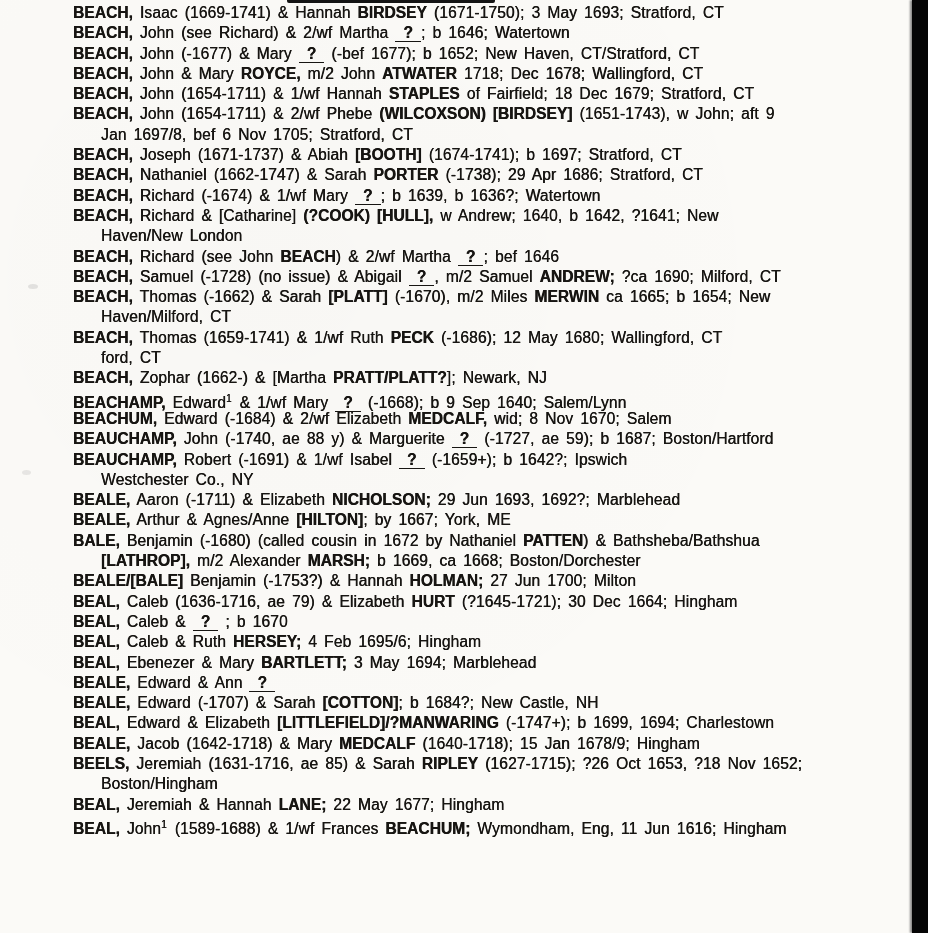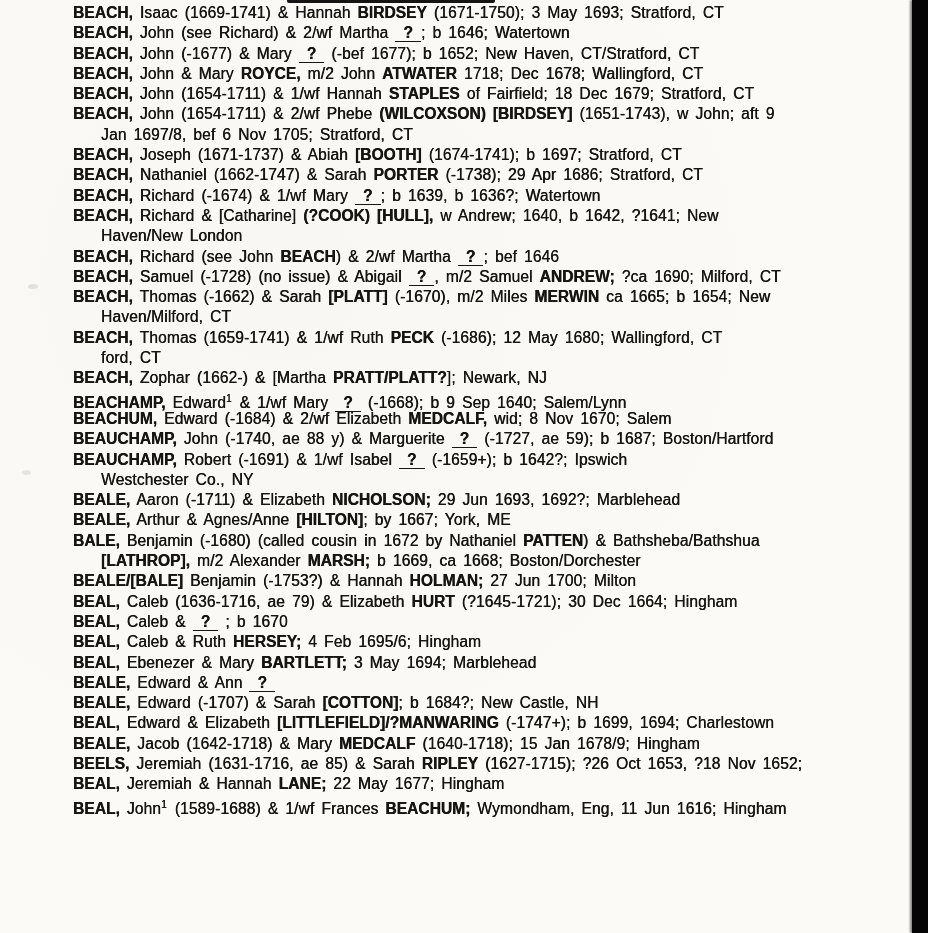--- a/index.html
+++ b/index.html
@@ -124,17 +124,18 @@
       <div class="line"><span class="seg-b">BEALE/[BALE]</span><span class="seg-r"> Benjamin (-1753?) &amp; Hannah </span><span class="seg-b">HOLMAN;</span><span class="seg-r"> 27 Jun 1700; Milton</span></div>
       <div class="line"><span class="seg-b">BEAL,</span><span class="seg-r"> Caleb (1636-1716, ae 79) &amp; Elizabeth </span><span class="seg-b">HURT</span><span class="seg-r"> (?1645-1721); 30 Dec 1664; Hingham</span></div>
       <div class="line"><span class="seg-b">BEAL,</span><span class="seg-r"> Caleb &amp; </span><span class="seg-u">?</span><span class="seg-r"> ; b 1670</span></div>
       <div class="line"><span class="seg-b">BEAL,</span><span class="seg-r"> Caleb &amp; Ruth </span><span class="seg-b">HERSEY;</span><span class="seg-r"> 4 Feb 1695/6; Hingham</span></div>
       <div class="line"><span class="seg-b">BEAL,</span><span class="seg-r"> Ebenezer &amp; Mary </span><span class="seg-b">BARTLETT;</span><span class="seg-r"> 3 May 1694; Marblehead</span></div>
       <div class="line"><span class="seg-b">BEALE,</span><span class="seg-r"> Edward &amp; Ann </span><span class="seg-u">?</span></div>
       <div class="line"><span class="seg-b">BEALE,</span><span class="seg-r"> Edward (-1707) &amp; Sarah </span><span class="seg-b">[COTTON]</span><span class="seg-r">; b 1684?; New Castle, NH</span></div>
       <div class="line"><span class="seg-b">BEAL,</span><span class="seg-r"> Edward &amp; Elizabeth </span><span class="seg-b">[LITTLEFIELD]/?MANWARING</span><span class="seg-r"> (-1747+); b 1699, 1694; Charlestown</span></div>
       <div class="line"><span class="seg-b">BEALE,</span><span class="seg-r"> Jacob (1642-1718) &amp; Mary </span><span class="seg-b">MEDCALF</span><span class="seg-r"> (1640-1718); 15 Jan 1678/9; Hingham</span></div>
       <div class="line"><span class="seg-b">BEELS,</span><span class="seg-r"> Jeremiah (1631-1716, ae 85) &amp; Sarah </span><span class="seg-b">RIPLEY</span><span class="seg-r"> (1627-1715); ?26 Oct 1653, ?18 Nov 1652;</span></div>
+      <div class="line ind"><span class="seg-r">Boston/Hingham</span></div>
       <div class="line"><span class="seg-b">BEAL,</span><span class="seg-r"> Jeremiah &amp; Hannah </span><span class="seg-b">LANE;</span><span class="seg-r"> 22 May 1677; Hingham</span></div>
       <div class="line"><span class="seg-b">BEAL,</span><span class="seg-r"> John</span><span class="seg-s">1</span><span class="seg-r"> (1589-1688) &amp; 1/wf Frances </span><span class="seg-b">BEACHUM;</span><span class="seg-r"> Wymondham, Eng, 11 Jun 1616; Hingham</span></div>
     </div>
   <div class="scan-border-right"></div>
 </div>
 
 </body></html>

